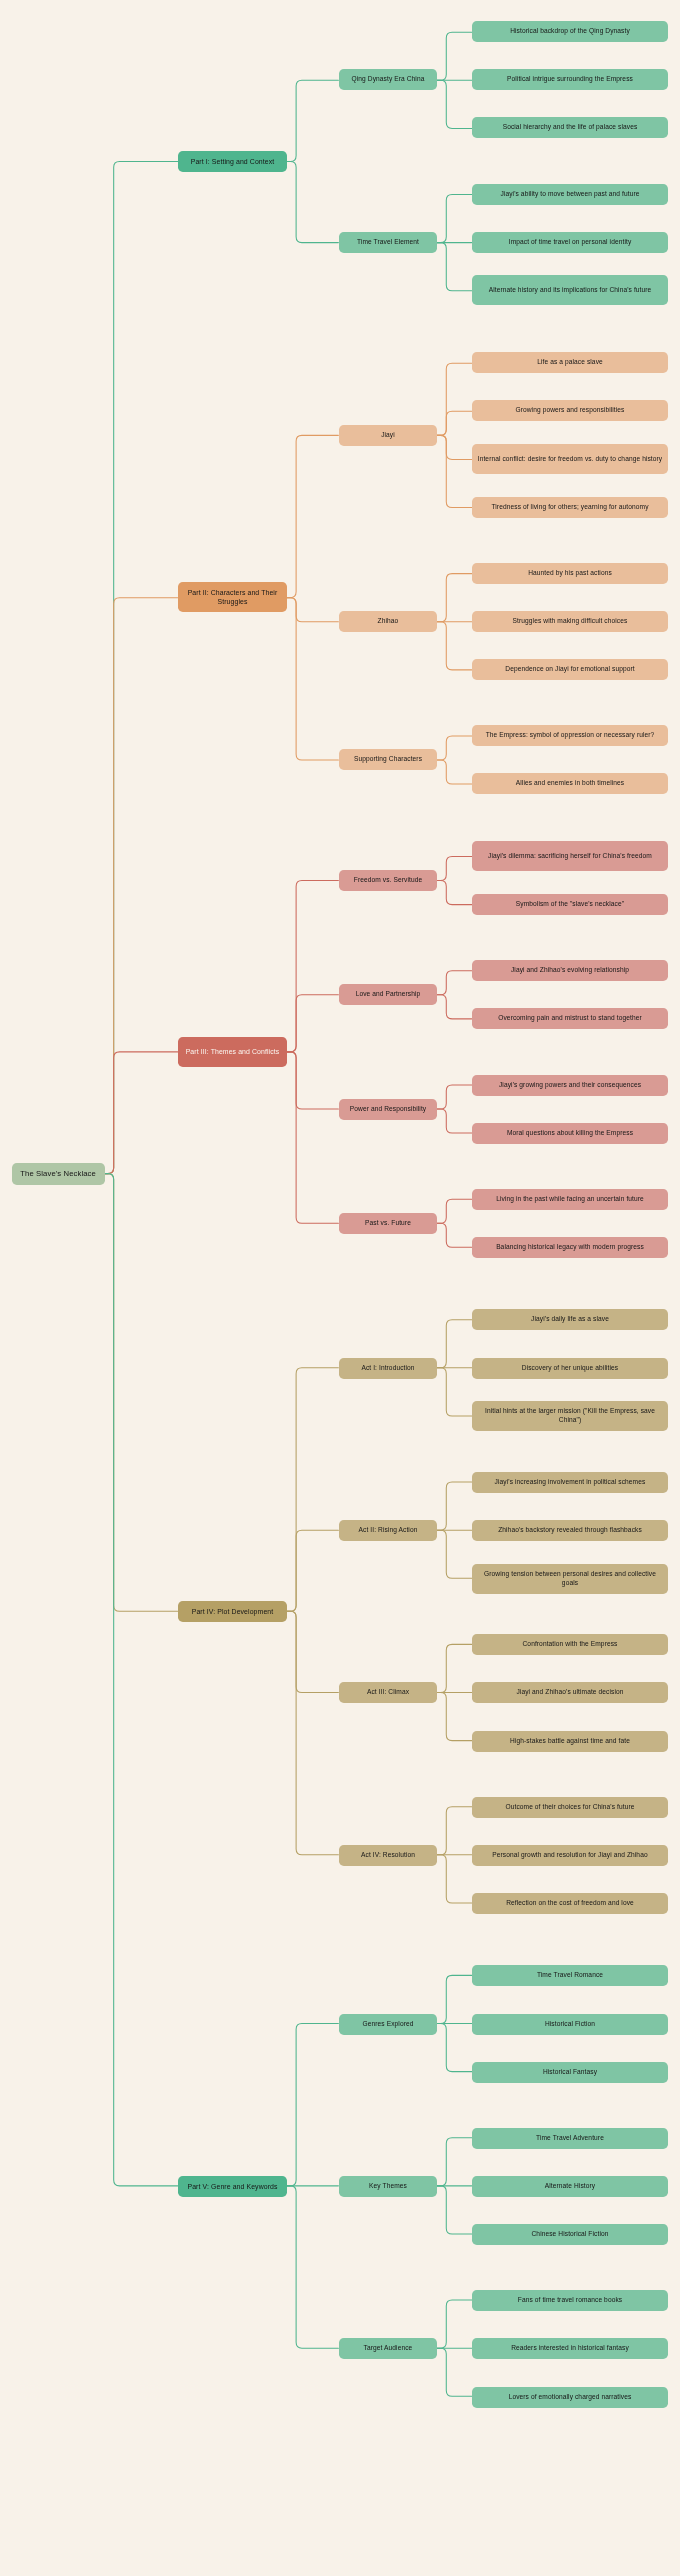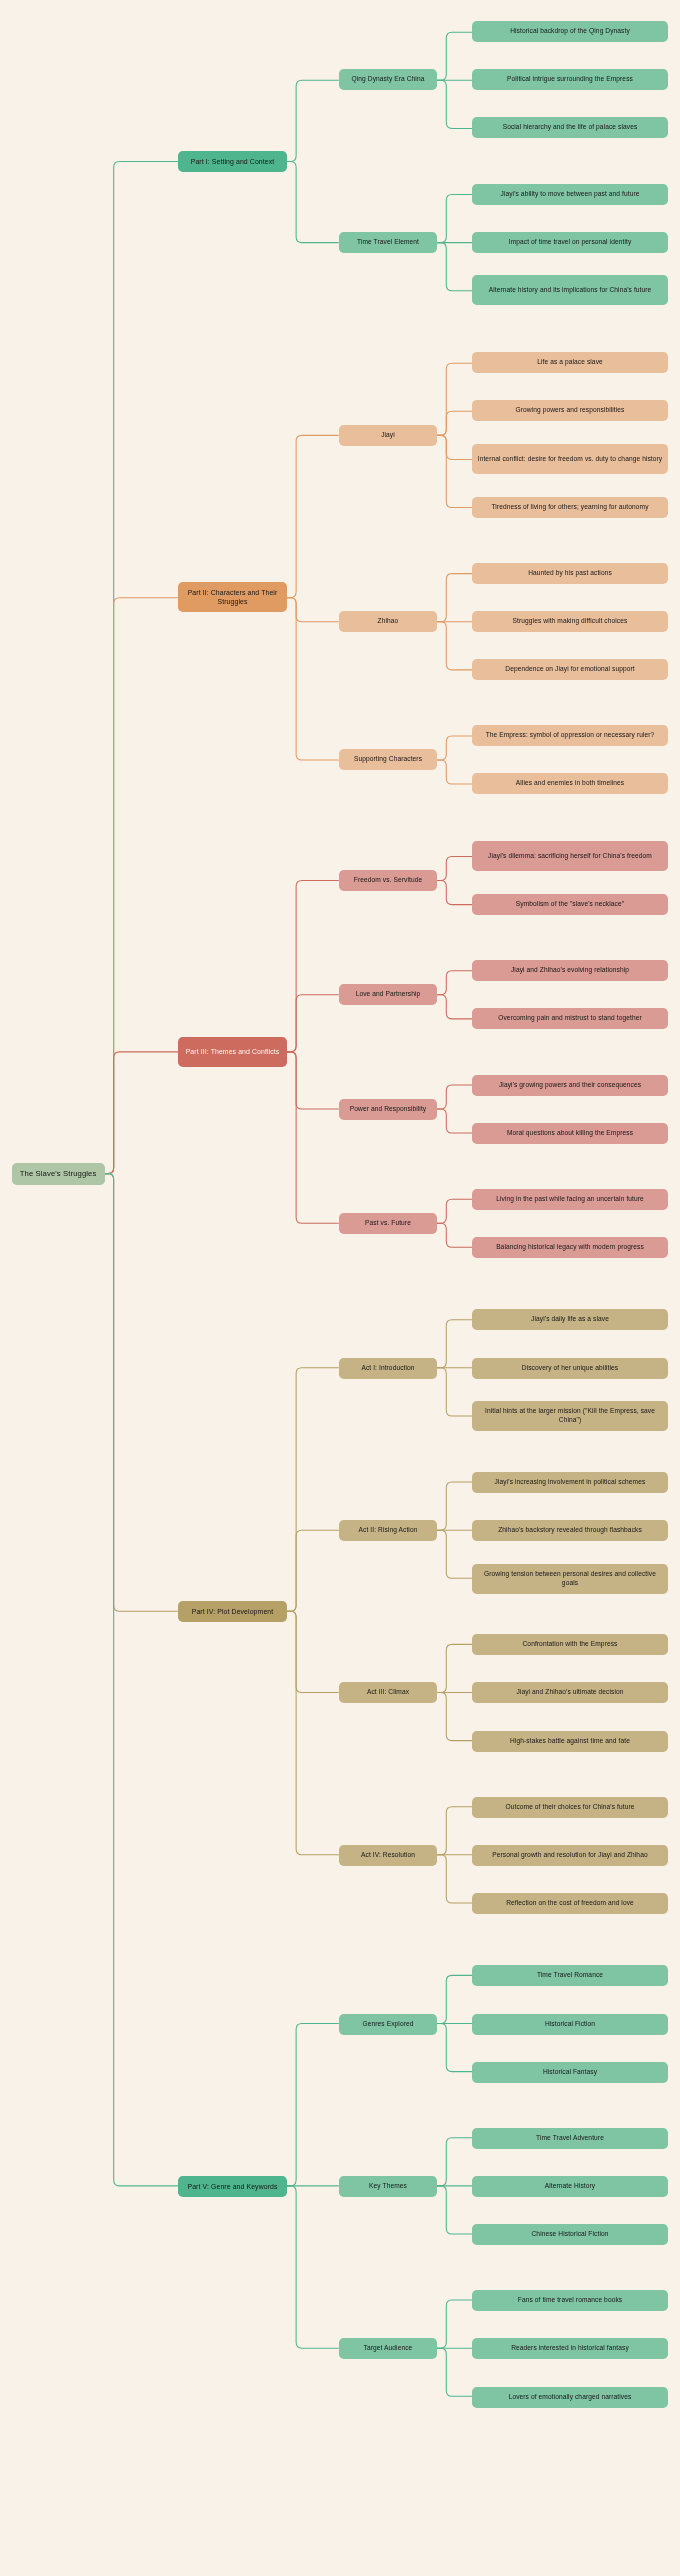--- a/index.html
+++ b/index.html
@@ -159,15 +159,15 @@
     <div class="node lvl2" style="left: 339px; width: 98px; top: 2014px; height: 20.6px; background: rgb(127, 197, 164);">Genres Explored</div>
     <div class="node lvl3" style="left: 472px; width: 196px; top: 2128px; height: 20.6px; background: rgb(127, 197, 164);">Time Travel Adventure</div>
     <div class="node lvl3" style="left: 472px; width: 196px; top: 2176px; height: 20.6px; background: rgb(127, 197, 164);">Alternate History</div>
     <div class="node lvl3" style="left: 472px; width: 196px; top: 2224px; height: 20.6px; background: rgb(127, 197, 164);">Chinese Historical Fiction</div>
     <div class="node lvl2" style="left: 339px; width: 98px; top: 2176px; height: 20.6px; background: rgb(127, 197, 164);">Key Themes</div>
     <div class="node lvl3" style="left: 472px; width: 196px; top: 2290px; height: 20.6px; background: rgb(127, 197, 164);">Fans of time travel romance books</div>
     <div class="node lvl3" style="left: 472px; width: 196px; top: 2338px; height: 20.6px; background: rgb(127, 197, 164);">Readers interested in historical fantasy</div>
     <div class="node lvl3" style="left: 472px; width: 196px; top: 2387px; height: 20.6px; background: rgb(127, 197, 164);">Lovers of emotionally charged narratives</div>
     <div class="node lvl2" style="left: 339px; width: 98px; top: 2338px; height: 20.6px; background: rgb(127, 197, 164);">Target Audience</div>
     <div class="node lvl1" style="left: 178px; width: 109px; top: 2176px; height: 20.6px; background: rgb(79, 181, 142);">Part V: Genre and Keywords</div>
-    <div class="node lvl0" style="left: 11.6px; width: 93px; top: 1163px; height: 22px; background: rgb(175, 198, 166);">The Slave's Struggles</div>
+    <div class="node lvl0" style="left: 11.6px; width: 93px; top: 1163px; height: 22px; background: rgb(175, 198, 166);">The Slave's Necklace</div>
   </div>
 
 
 </body></html>

